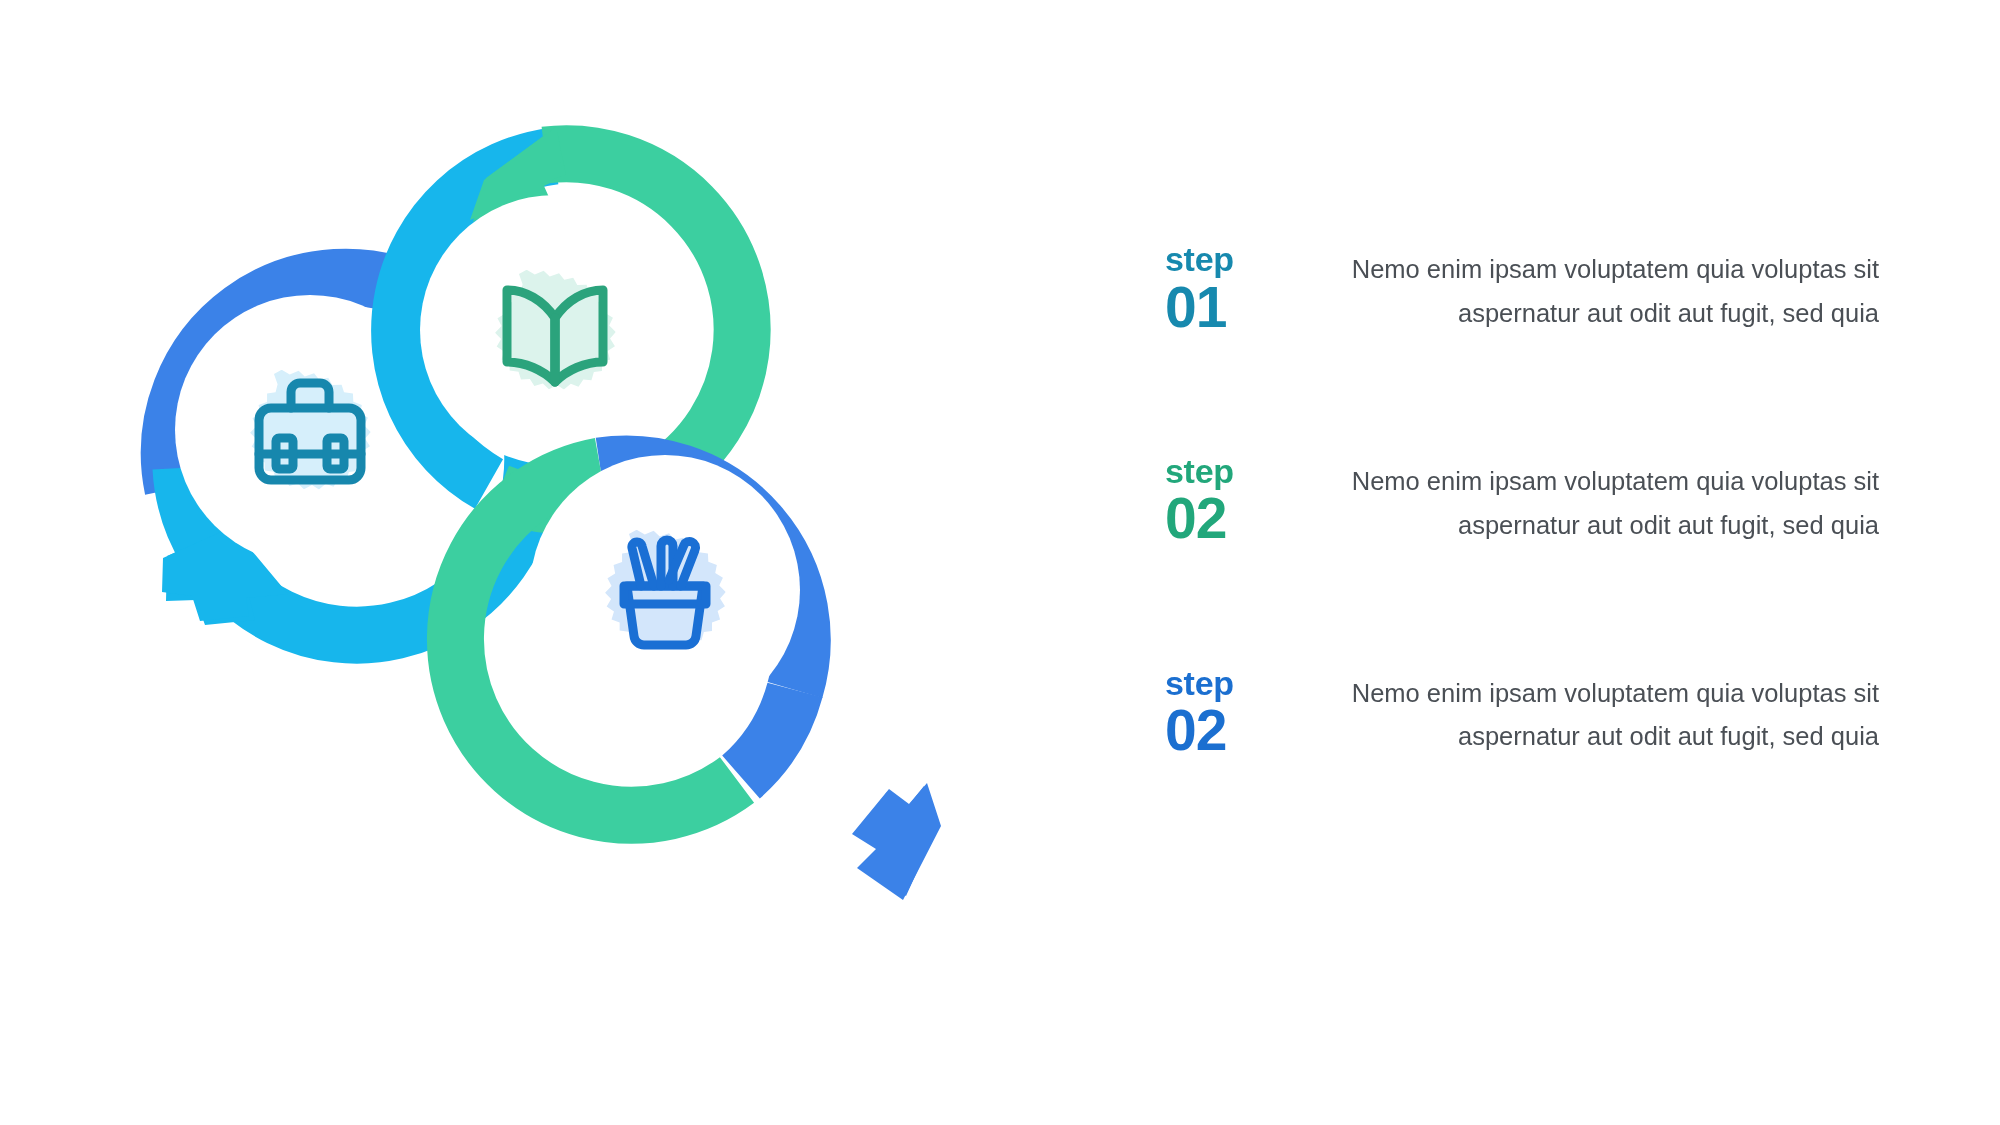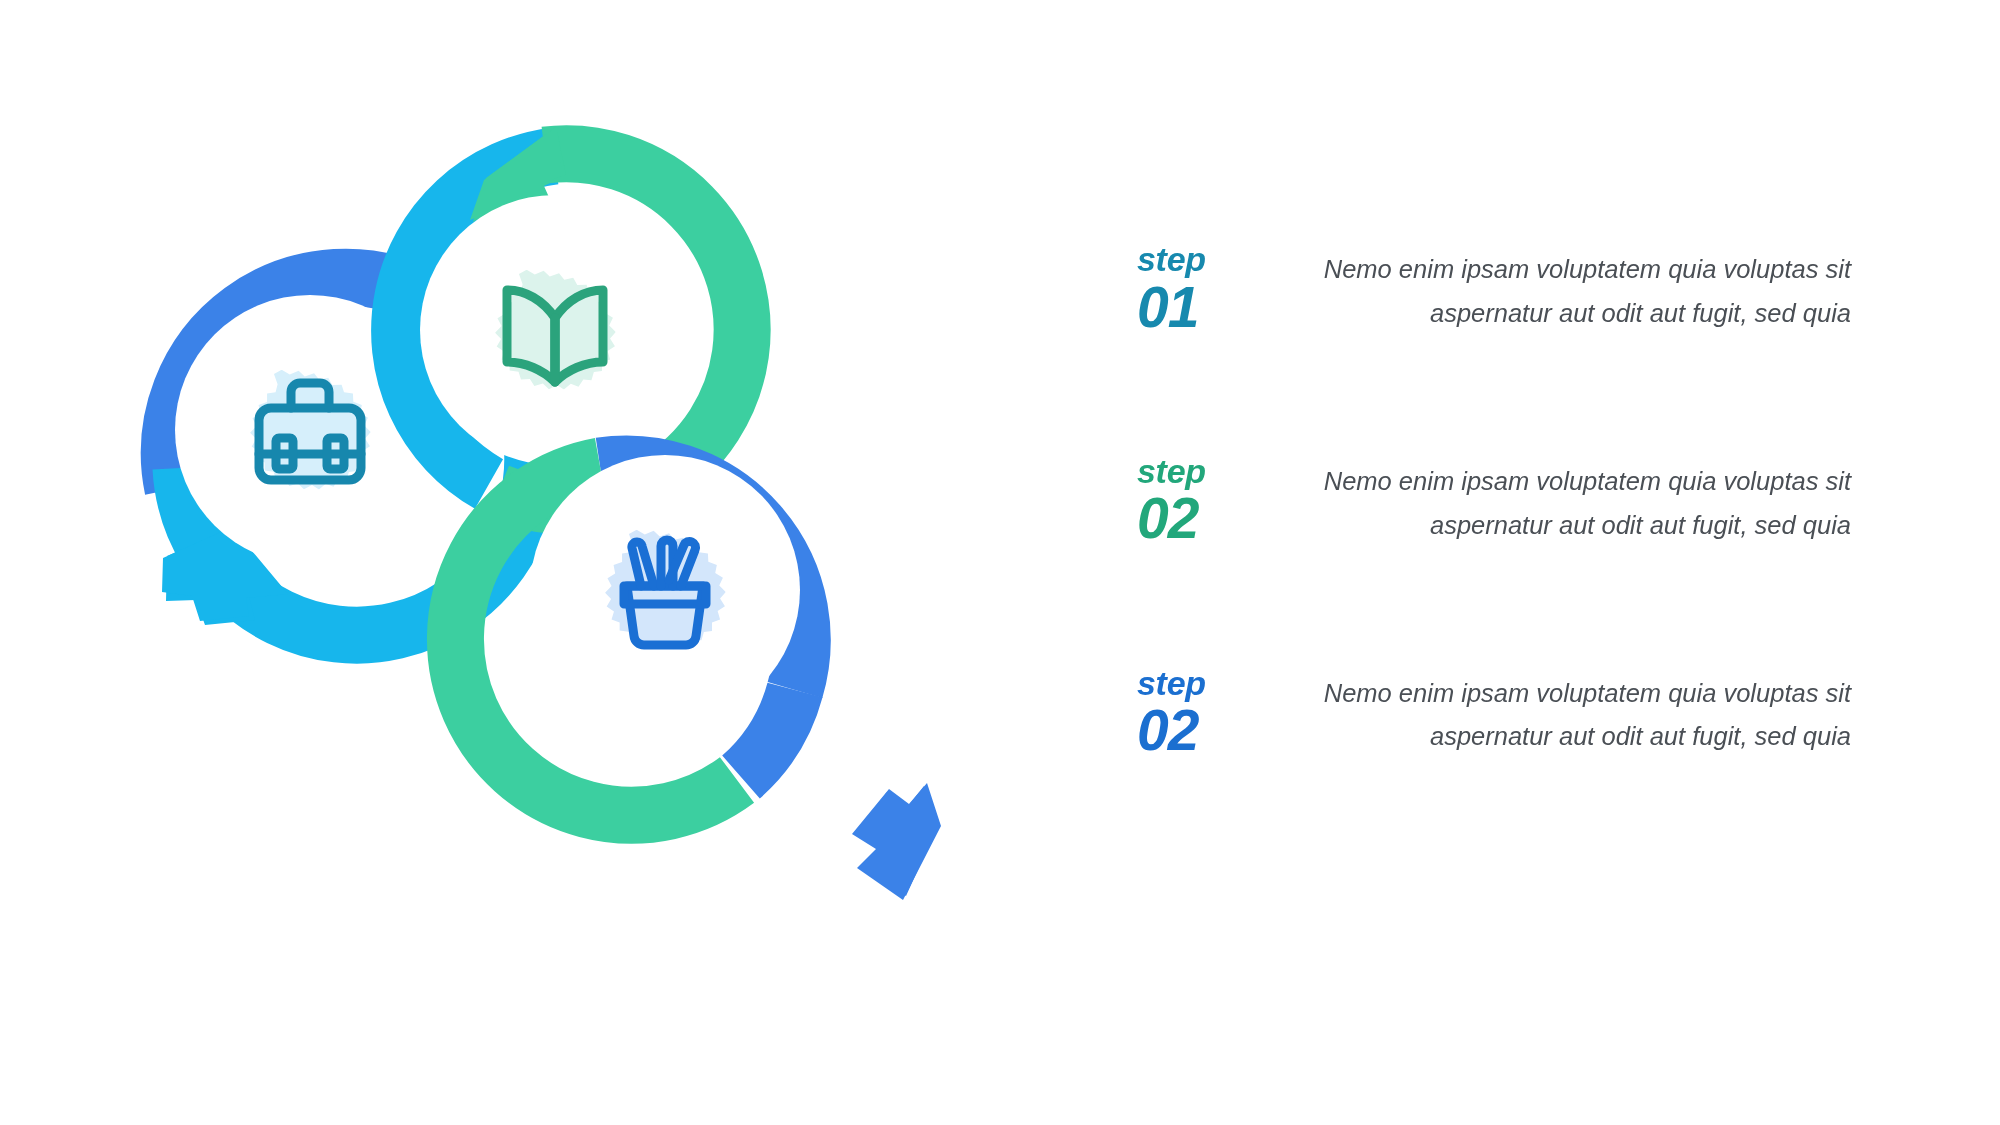--- a/index.html
+++ b/index.html
@@ -35,24 +35,23 @@
   }
   #graphic svg {
     display: block;
     width: 1120px;
     height: 1125px;
   }
 
   
   #steps {
     position: absolute;
-    left: 1137px;
+    left: 1165px;
     top: 240px;
     width: 820px;
-    font-style: italic;
   }
   .step-row {
     display: flex;
     align-items: flex-start;
     margin-bottom: 116px;
   }
   .step-row:last-child { margin-bottom: 0; }
 
   .step-badge {
     width: 104px;

